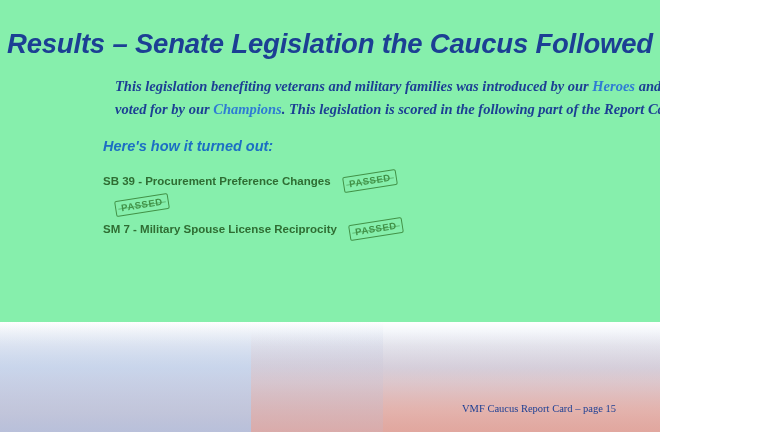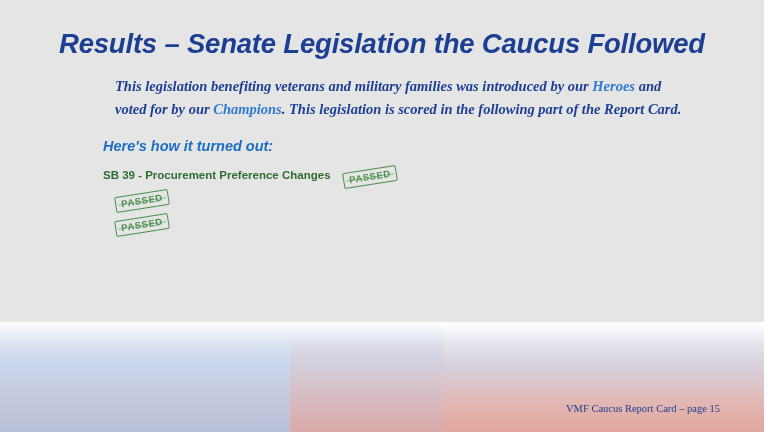--- a/index.html
+++ b/index.html
@@ -8,23 +8,23 @@
   }
   body {
     width: 768px;
     height: 432px;
     overflow: hidden;
     font-family: "Liberation Sans", sans-serif;
     background: #ffffff;
   }
   .slide {
     position: relative;
-    width: 764px;
+    width: 660px;
     height: 432px;
-    background: #e5e5e5;
+    background: #86efac;
     overflow: hidden;
   }
   
   .bottom-wash {
     position: absolute;
     left: 0;
     right: 0;
     bottom: 0;
     height: 110px;
     background: linear-gradient(to bottom,
@@ -100,21 +100,21 @@
   .bills {
     position: absolute;
     left: 103px;
     top: 169px;
     width: 560px;
   }
   .bill-row {
     position: relative;
     height: 24px;
     display: flex;
-    align-items: flex-start;
+    align-items: center;
   }
   .bill-label {
     font-family: "Liberation Sans", sans-serif;
     font-weight: bold;
     font-size: 11.5px;
     color: #2f6d33;
     white-space: nowrap;
   }
   .stamp {
     position: relative;
@@ -168,19 +168,20 @@
 
   <div class="bills">
     <div class="bill-row">
       <span class="bill-label">SB 39 - Procurement Preference Changes</span>
       <span class="stamp">PASSED</span>
     </div>
     <div class="bill-row">
       <span class="stamp">PASSED</span>
     </div>
     <div class="bill-row">
+      <span class="bill-label">SM 7 - Military Spouse License Reciprocity</span>
       <span class="stamp">PASSED</span>
     </div>
   </div>
 
   <div class="footer">VMF Caucus Report Card – page 15</div>
 
 </div>
 
 </body></html>

